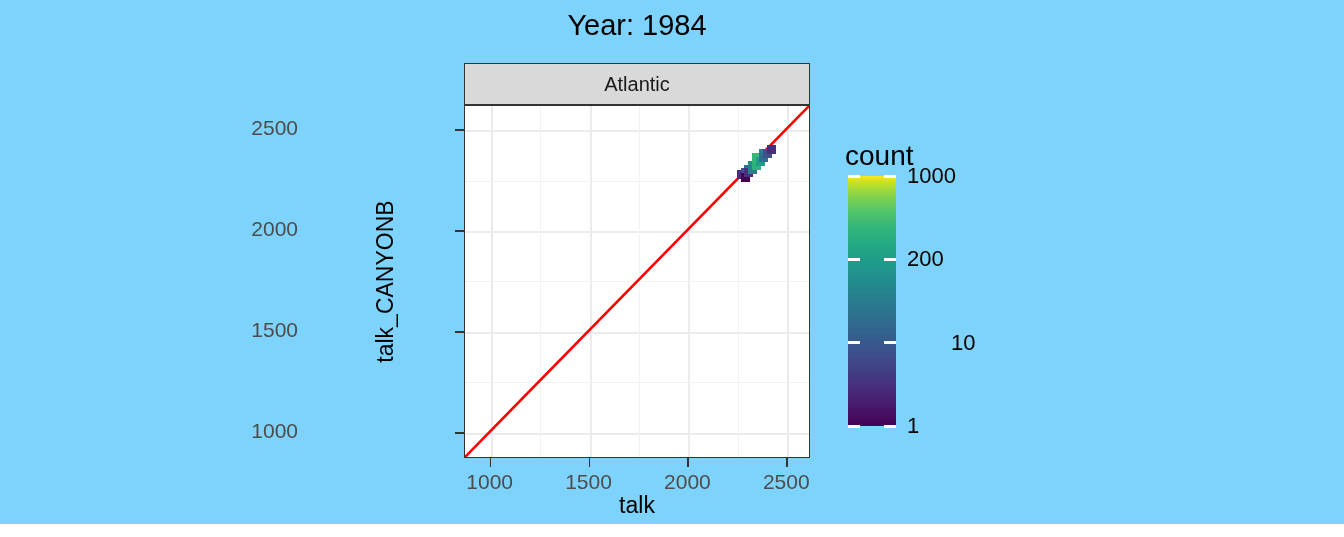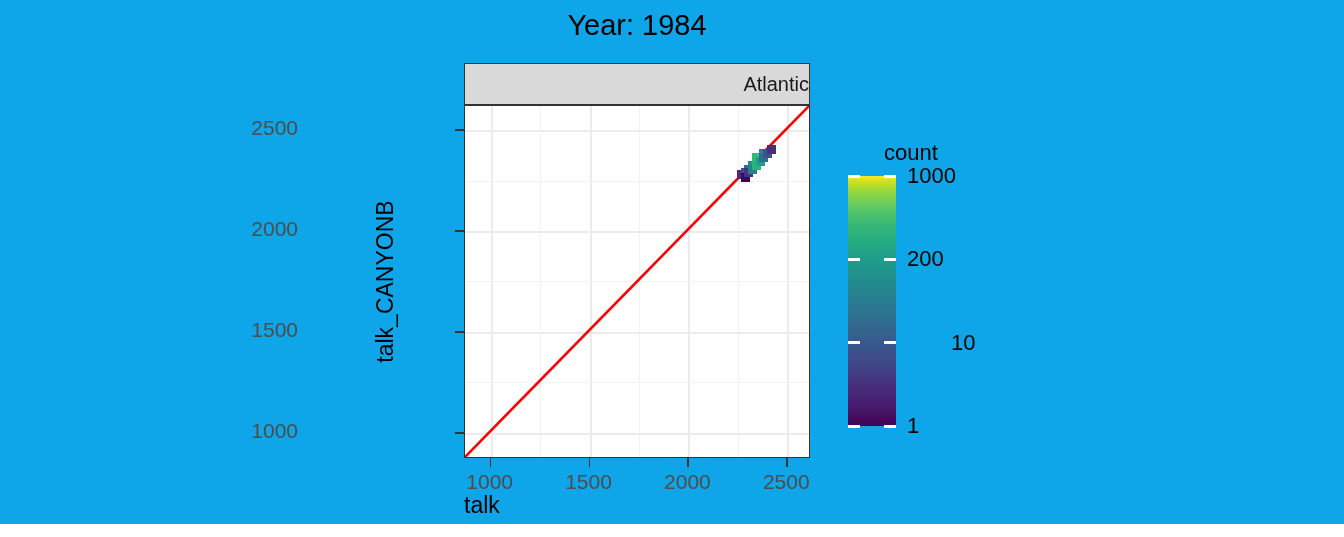--- a/index.html
+++ b/index.html
@@ -14,21 +14,21 @@
     position: relative;
     overflow: hidden;
   }
 
   
   #figure {
     position: absolute;
     left: 0; top: 0;
     width: 1344px;
     height: 524px;
-    background: #0ea5e9;
+    background: #7dd3fc;
   }
 
   
   #plot-title {
     position: absolute;
     left: 464px;
     top: 8px;
     width: 346px;
     text-align: center;
     font-size: 29px;
@@ -42,21 +42,21 @@
     position: absolute;
     left: 464px;
     top: 63px;
     width: 346px;
     height: 42px;
     box-sizing: border-box;
     background: #d9d9d9;
     border: 1.6px solid #333333;
     display: flex;
     align-items: center;
-    justify-content: flex-end;
+    justify-content: center;
   }
   #facet-strip-label {
     font-size: 20px;
     color: #1a1a1a;
     white-space: nowrap;
   }
 
   
   #panel {
     position: absolute;
@@ -124,21 +124,21 @@
     color: #4d4d4d;
     white-space: nowrap;
     width: 110px;
   }
 
   #x-axis-title {
     position: absolute;
     left: 464px;
     top: 492px;
     width: 346px;
-    text-align: left;
+    text-align: center;
     font-size: 23px;
     color: #000000;
   }
   #y-axis-title {
     position: absolute;
     left: 0px;
     top: 0px;
     width: 353px;
     text-align: center;
     font-size: 23px;
@@ -151,24 +151,23 @@
   
   #legend {
     position: absolute;
     left: 845px;
     top: 140px;
   }
   #legend-title {
     position: absolute;
     left: 0px;
     top: 0px;
-    font-size: 22px;
-    color: #000000;
-    white-space: nowrap;
-    margin-left: 39px;
+    font-size: 28px;
+    color: #000000;
+    white-space: nowrap;
   }
   #legend-bar {
     position: absolute;
     left: 3px;
     top: 36px;
     width: 48px;
     height: 250px;
     background: linear-gradient(to top,
       #440154 0%,
       #481a6c 8%,

